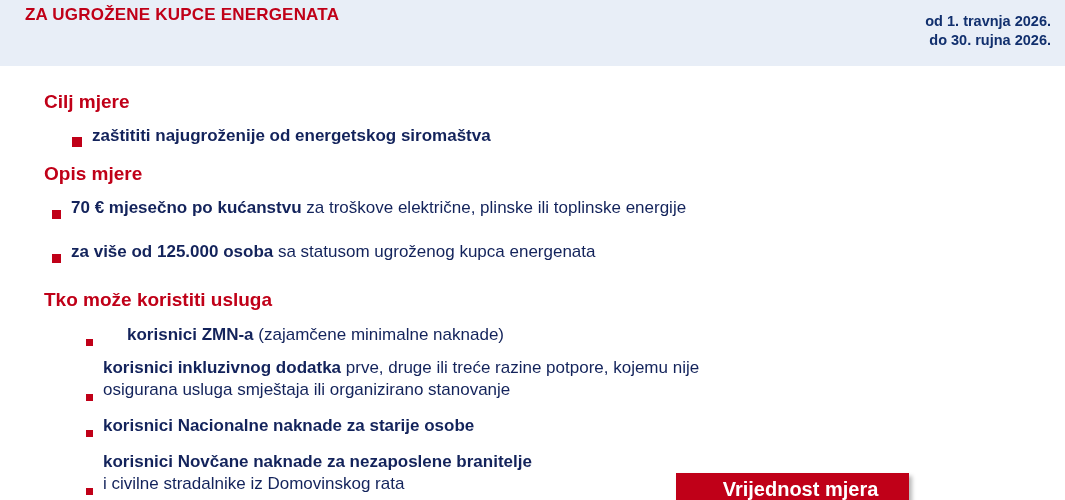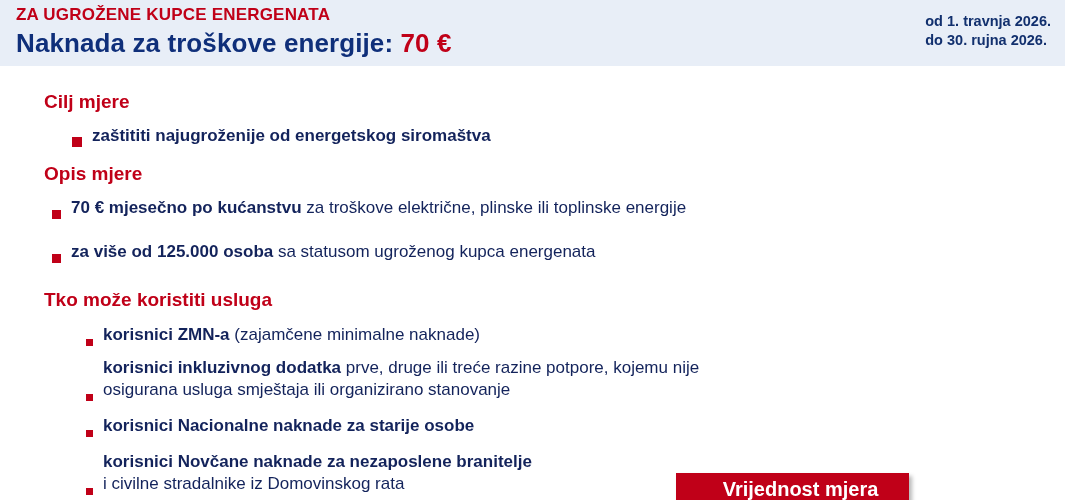--- a/index.html
+++ b/index.html
@@ -18,21 +18,21 @@
   
   .header {
     position: relative;
     width: 1065px;
     height: 66px;
     background: #e8eef7;
     box-sizing: border-box;
   }
   .header-left {
     position: absolute;
-    left: 16px;
+    left: 25px;
     top: 5px;
   }
   .kicker {
     font-size: 17px;
     font-weight: bold;
     color: #c00018;
     letter-spacing: 0.2px;
     line-height: 20px;
     white-space: nowrap;
   }
@@ -49,20 +49,21 @@
   .title-amount {
     font-size: 26px;
     font-weight: bold;
     color: #c00018;
     letter-spacing: 0.1px;
   }
   .header-right {
     position: absolute;
     right: 14px;
     top: 12px;
+    text-align: right;
     font-size: 14.5px;
     font-weight: bold;
     color: #12306e;
     line-height: 19px;
   }
 
   
   .content {
     position: relative;
     width: 1065px;
@@ -132,23 +133,20 @@
     padding: 6px 0 8px 0;
     line-height: 26px;
   }
 </style>
 </head>
 <body>
 
 <div class="header">
   <div class="header-left">
     <div class="kicker">ZA UGROŽENE KUPCE ENERGENATA</div>
-    <div class="title-line">
-      <span class="title-main">Naknada za troškove energije: </span><span class="title-amount">70 €</span>
-    </div>
   </div>
   <div class="header-right">
     <div>od 1. travnja 2026.</div>
     <div>do 30. rujna 2026.</div>
   </div>
 </div>
 
 <div class="content">
 
   <div class="section-head" style="left:44px; top:17px;">Cilj mjere</div>
@@ -165,21 +163,21 @@
     <span class="txt"><b>70 € mjesečno po kućanstvu</b><span class="plain"> za troškove električne, plinske ili toplinske energije</span></span>
   </div>
 
   <div class="bullet-row" style="left:52px; top:167px;">
     <span class="sq sq-md"></span>
     <span class="txt"><b>za više od 125.000 osoba</b><span class="plain"> sa statusom ugroženog kupca energenata</span></span>
   </div>
 
   <div class="section-head" style="left:44px; top:215px;">Tko može koristiti usluga</div>
 
-  <div class="bullet-row" style="left:86px; top:250px;">
+  <div class="bullet-row" style="left:86px; top:250px;gap:24px;">
     <span class="sq sq-sm"></span>
     <span class="txt"><b>korisnici ZMN-a</b><span class="plain"> (zajamčene minimalne naknade)</span></span>
   </div>
 
   <div class="bullet-row" style="left:86px; top:283px;">
     <span class="sq sq-sm"></span>
     <span class="txt wrapline"><b>korisnici inkluzivnog dodatka</b><span class="plain"> prve, druge ili treće razine potpore, kojemu nije osigurana usluga smještaja ili organizirano stanovanje</span></span>
   </div>
 
   <div class="bullet-row" style="left:86px; top:341px;">

